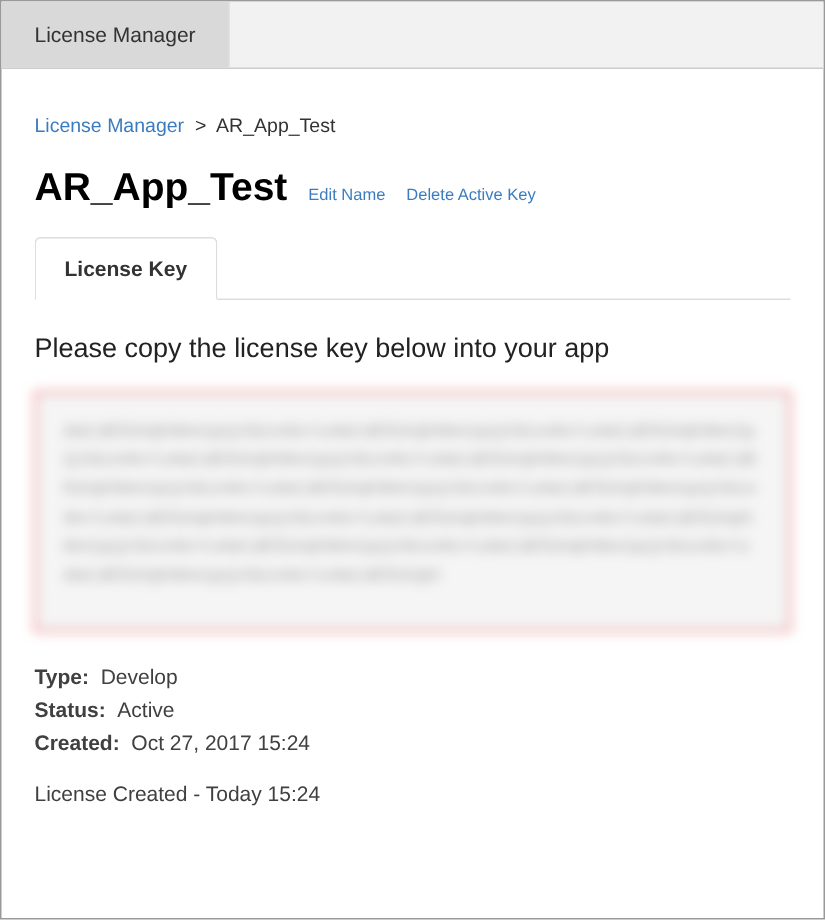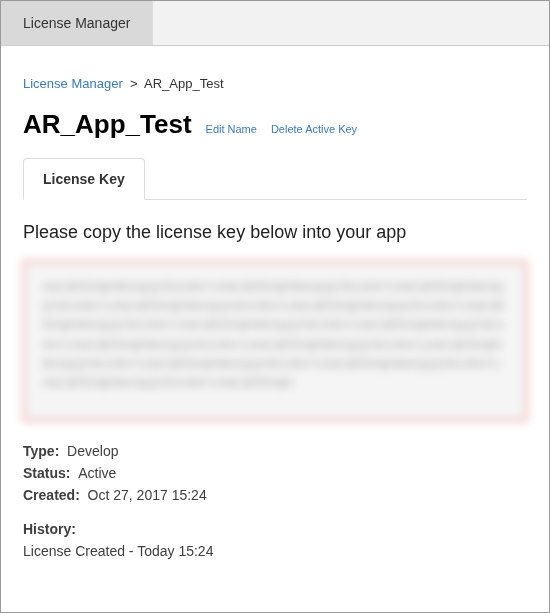--- a/index.html
+++ b/index.html
@@ -150,19 +150,16 @@
   <div class="meta-row">
     <span class="meta-label">Status:</span>
     &nbsp;<span>Active</span>
   </div>
   <div class="meta-row">
     <span class="meta-label">Created:</span>
     &nbsp;<span>Oct 27, 2017 15:24</span>
   </div>
 
   <div class="history-block">
-    <div class="meta-row">
-      <span class="meta-label">History:</span>
-    </div>
     <div class="meta-row">License Created - Today 15:24</div>
   </div>
 
 </div>
 
 </body></html>

